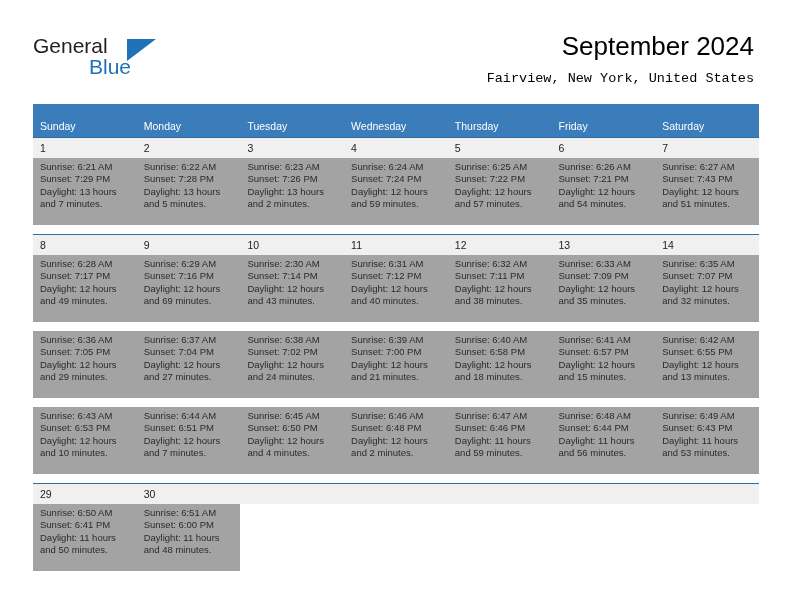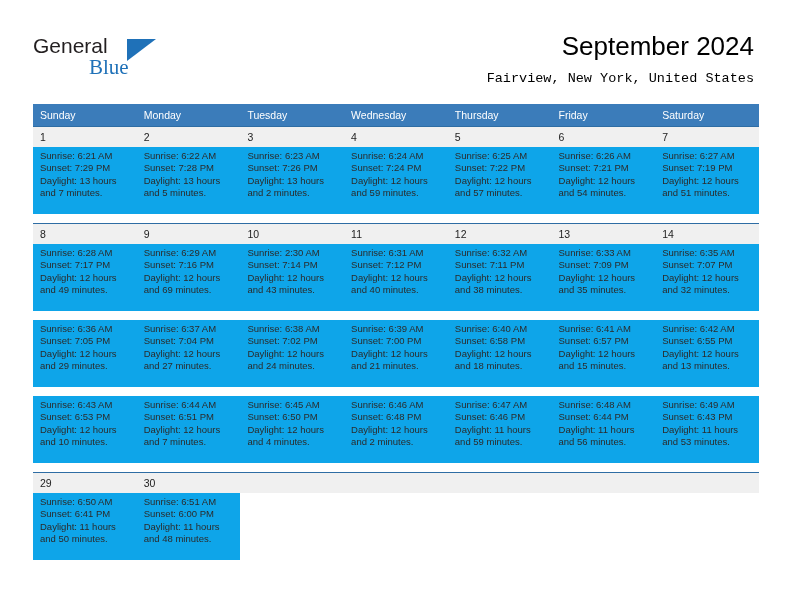--- a/index.html
+++ b/index.html
@@ -45,21 +45,21 @@
     letter-spacing: 0px;
     color: #231f20;
     font-family: "Liberation Sans", sans-serif;
   }
   .logo-blue {
     position: absolute;
     left: 56px;
     top: 21px;
     font-size: 21px;
     color: #1f71b8;
-    font-family: Liberation Serif, serif;
+    font-family: Liberation Sans, sans-serif;
   }
   .logo-flag {
     position: absolute;
     left: 94px;
     top: 5px;
     width: 0;
     height: 0;
     border-left: 29px solid #1f71b8;
     border-bottom: 22px solid transparent;
   }
@@ -96,35 +96,35 @@
     width: 726px;
     border-collapse: collapse;
     table-layout: fixed;
   }
   .cal-table th {
     background: #3b7cba;
     color: #ffffff;
     font-size: 10.5px;
     font-weight: normal;
     text-align: left;
-    padding: 5px 0 5px 7px;
+    padding: 16px 0 5px 7px;
     height: 11px;
     border: none;
   }
   .daynum-cell {
     background: #f0f0f0;
     border-top: 1px solid #2e6da4;
     font-size: 10.5px;
     color: #222222;
     padding: 4px 0 4px 7px;
     height: 11px;
     vertical-align: top;
   }
   .info-cell {
-    background: #0ea5e9;
+    background: #a3a3a3;
     font-size: 9.5px;
     color: #2b2b2b;
     padding: 3px 6px 10px 7px;
     vertical-align: top;
     line-height: 12.4px;
     height: 54px;
   }
   .info-cell .line {
     white-space: nowrap;
   }
@@ -218,21 +218,21 @@
             <div class="line">and 57 minutes.</div>
           </td>
           <td class="info-cell">
             <div class="line">Sunrise: 6:26 AM</div>
             <div class="line">Sunset: 7:21 PM</div>
             <div class="line">Daylight: 12 hours</div>
             <div class="line">and 54 minutes.</div>
           </td>
           <td class="info-cell">
             <div class="line">Sunrise: 6:27 AM</div>
-            <div class="line">Sunset: 7:19 PM</div>
+            <div class="line">Sunset: 7:43 PM</div>
             <div class="line">Daylight: 12 hours</div>
             <div class="line">and 51 minutes.</div>
           </td>
         </tr>
         <tr class="spacer-row">
           <td colspan="7"></td>
         </tr>
 
         <tr>
           <td class="daynum-cell">8</td>

